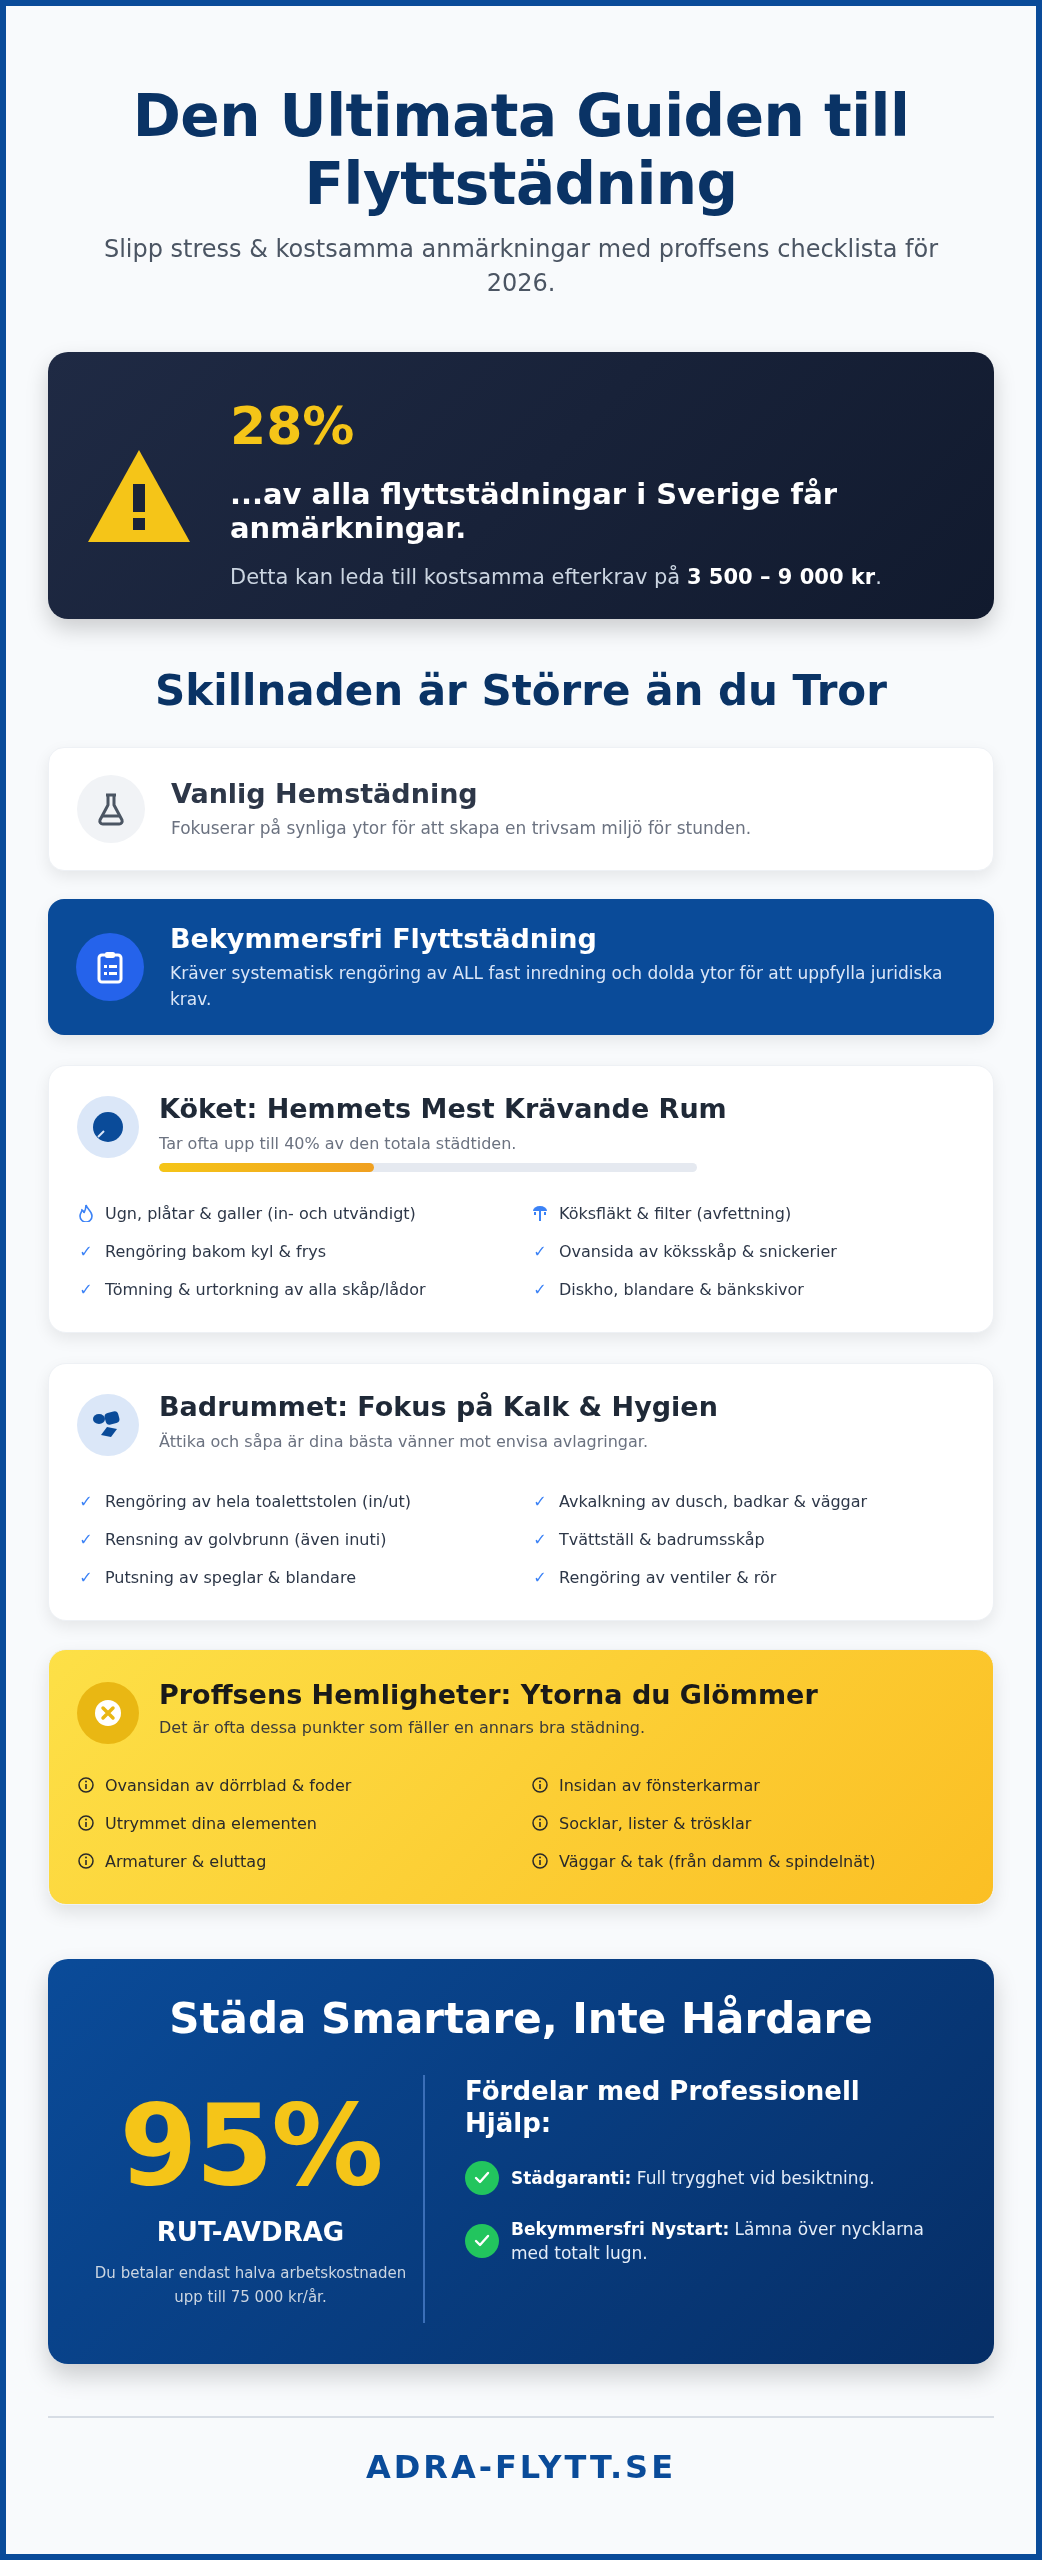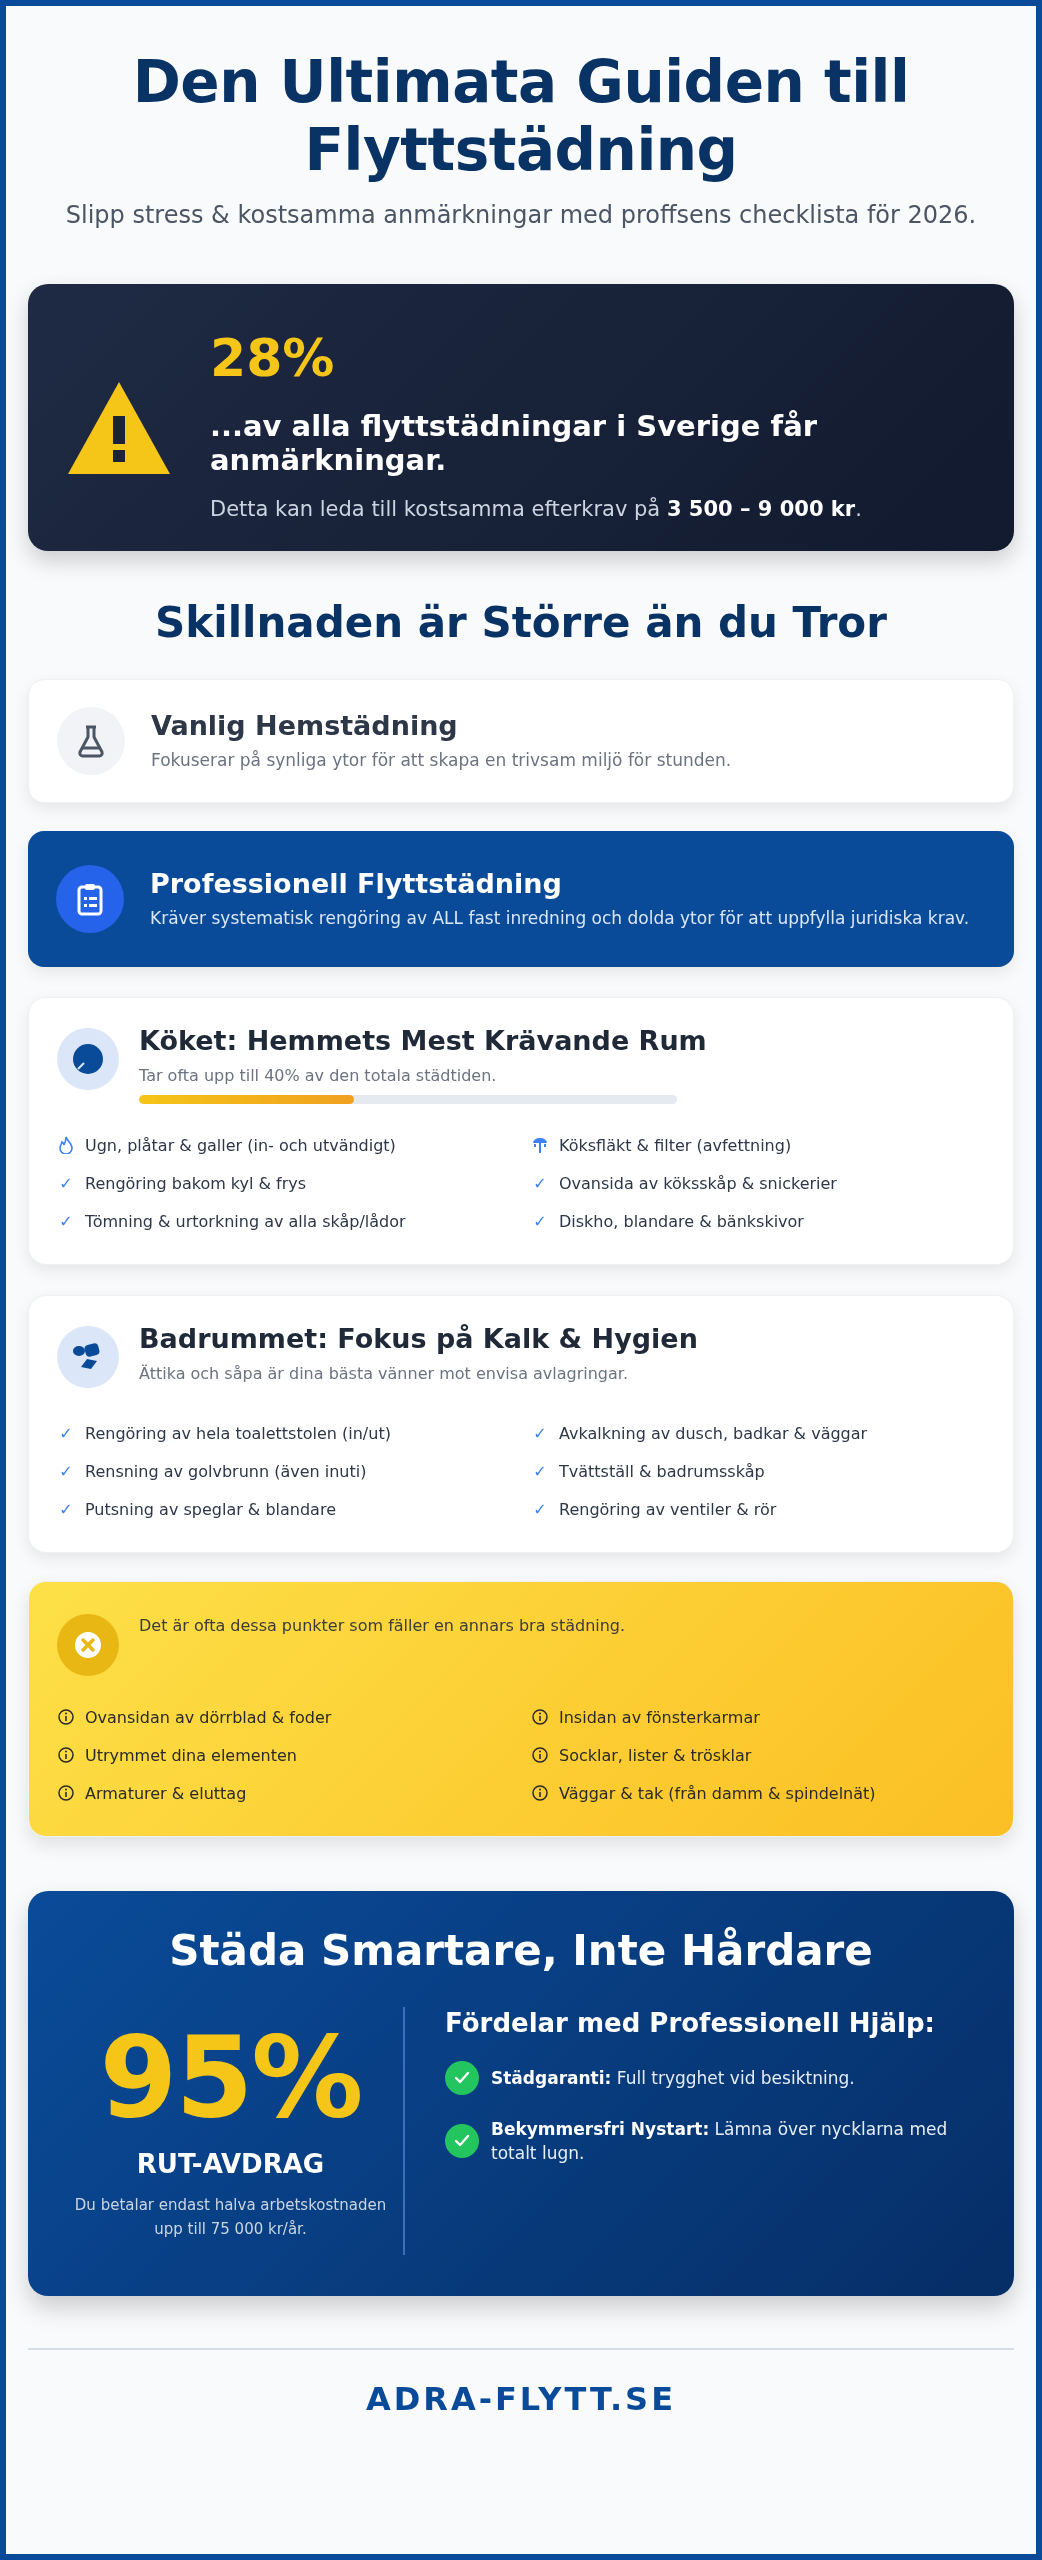--- a/index.html
+++ b/index.html
@@ -4,21 +4,21 @@
 <style>
   * { box-sizing: border-box; margin: 0; padding: 0; }
   html, body { width: 1042px; height: 2560px; }
   body {
     font-family: "DejaVu Sans", sans-serif;
     background: #f8fafc;
     border: 6px solid #0a4b99;
     position: relative;
     overflow: hidden;
   }
-  .page { padding: 0 22px; }
+  .page { padding: 0 42px; margin-top: 34px; }
   .hero { text-align: center; padding-top: 42px; }
   .hero h1 {
     font-size: 58px; line-height: 68px; font-weight: bold;
     color: #0a3365; letter-spacing: -0.5px;
   }
   .hero p {
     margin-top: 14px; font-size: 24px; line-height: 34px; color: #4b5563;
     padding: 0 20px;
   }
   .stat-card {
@@ -163,21 +163,21 @@
       <svg width="28" height="34" viewBox="0 0 28 34">
           <rect x="3" y="5" width="22" height="27" rx="3" fill="none" stroke="#fff" stroke-width="3"></rect>
           <rect x="9" y="2" width="10" height="6" rx="2" fill="#fff"></rect>
           <rect x="8" y="15" width="3" height="3" fill="#fff"></rect>
           <rect x="13" y="15" width="8" height="3" fill="#fff"></rect>
           <rect x="8" y="22" width="3" height="3" fill="#fff"></rect>
           <rect x="13" y="22" width="8" height="3" fill="#fff"></rect>
         </svg>
     </div>
     <div>
-      <h3>Professionell Flyttstädning</h3>
+      <h3>Bekymmersfri Flyttstädning</h3>
       <p>Kräver systematisk rengöring av ALL fast inredning och dolda ytor för att uppfylla juridiska krav.</p>
     </div>
   </div>
 
 
   <div class="room">
     <div class="room-head">
       <div class="ic">
         <svg width="36" height="36" viewBox="0 0 36 36">
             <circle cx="18" cy="18" r="15" fill="#0a4b99"></circle>
@@ -273,20 +273,21 @@
 
   <div class="room secret">
     <div class="room-head">
       <div class="ic">
         <svg width="30" height="30" viewBox="0 0 30 30">
             <circle cx="15" cy="15" r="13" fill="#fff"></circle>
             <path d="M10 10l10 10M20 10L10 20" stroke="#e9b713" stroke-width="3.5" stroke-linecap="round"></path>
           </svg>
       </div>
       <div>
+        <h3>Proffsens Hemligheter: Ytorna du Glömmer</h3>
         <div class="desc">Det är ofta dessa punkter som fäller en annars bra städning.</div>
       </div>
     </div>
     <div class="items">
       <div class="item">
           <span class="bi">
             <svg width="16" height="16" viewBox="0 0 16 16">
               <circle cx="8" cy="8" r="7" fill="none" stroke="#2a2a2a" stroke-width="1.5"></circle>
               <path d="M8 7v5" stroke="#2a2a2a" stroke-width="1.6"></path>
               <circle cx="8" cy="4.5" r="1" fill="#2a2a2a"></circle>

